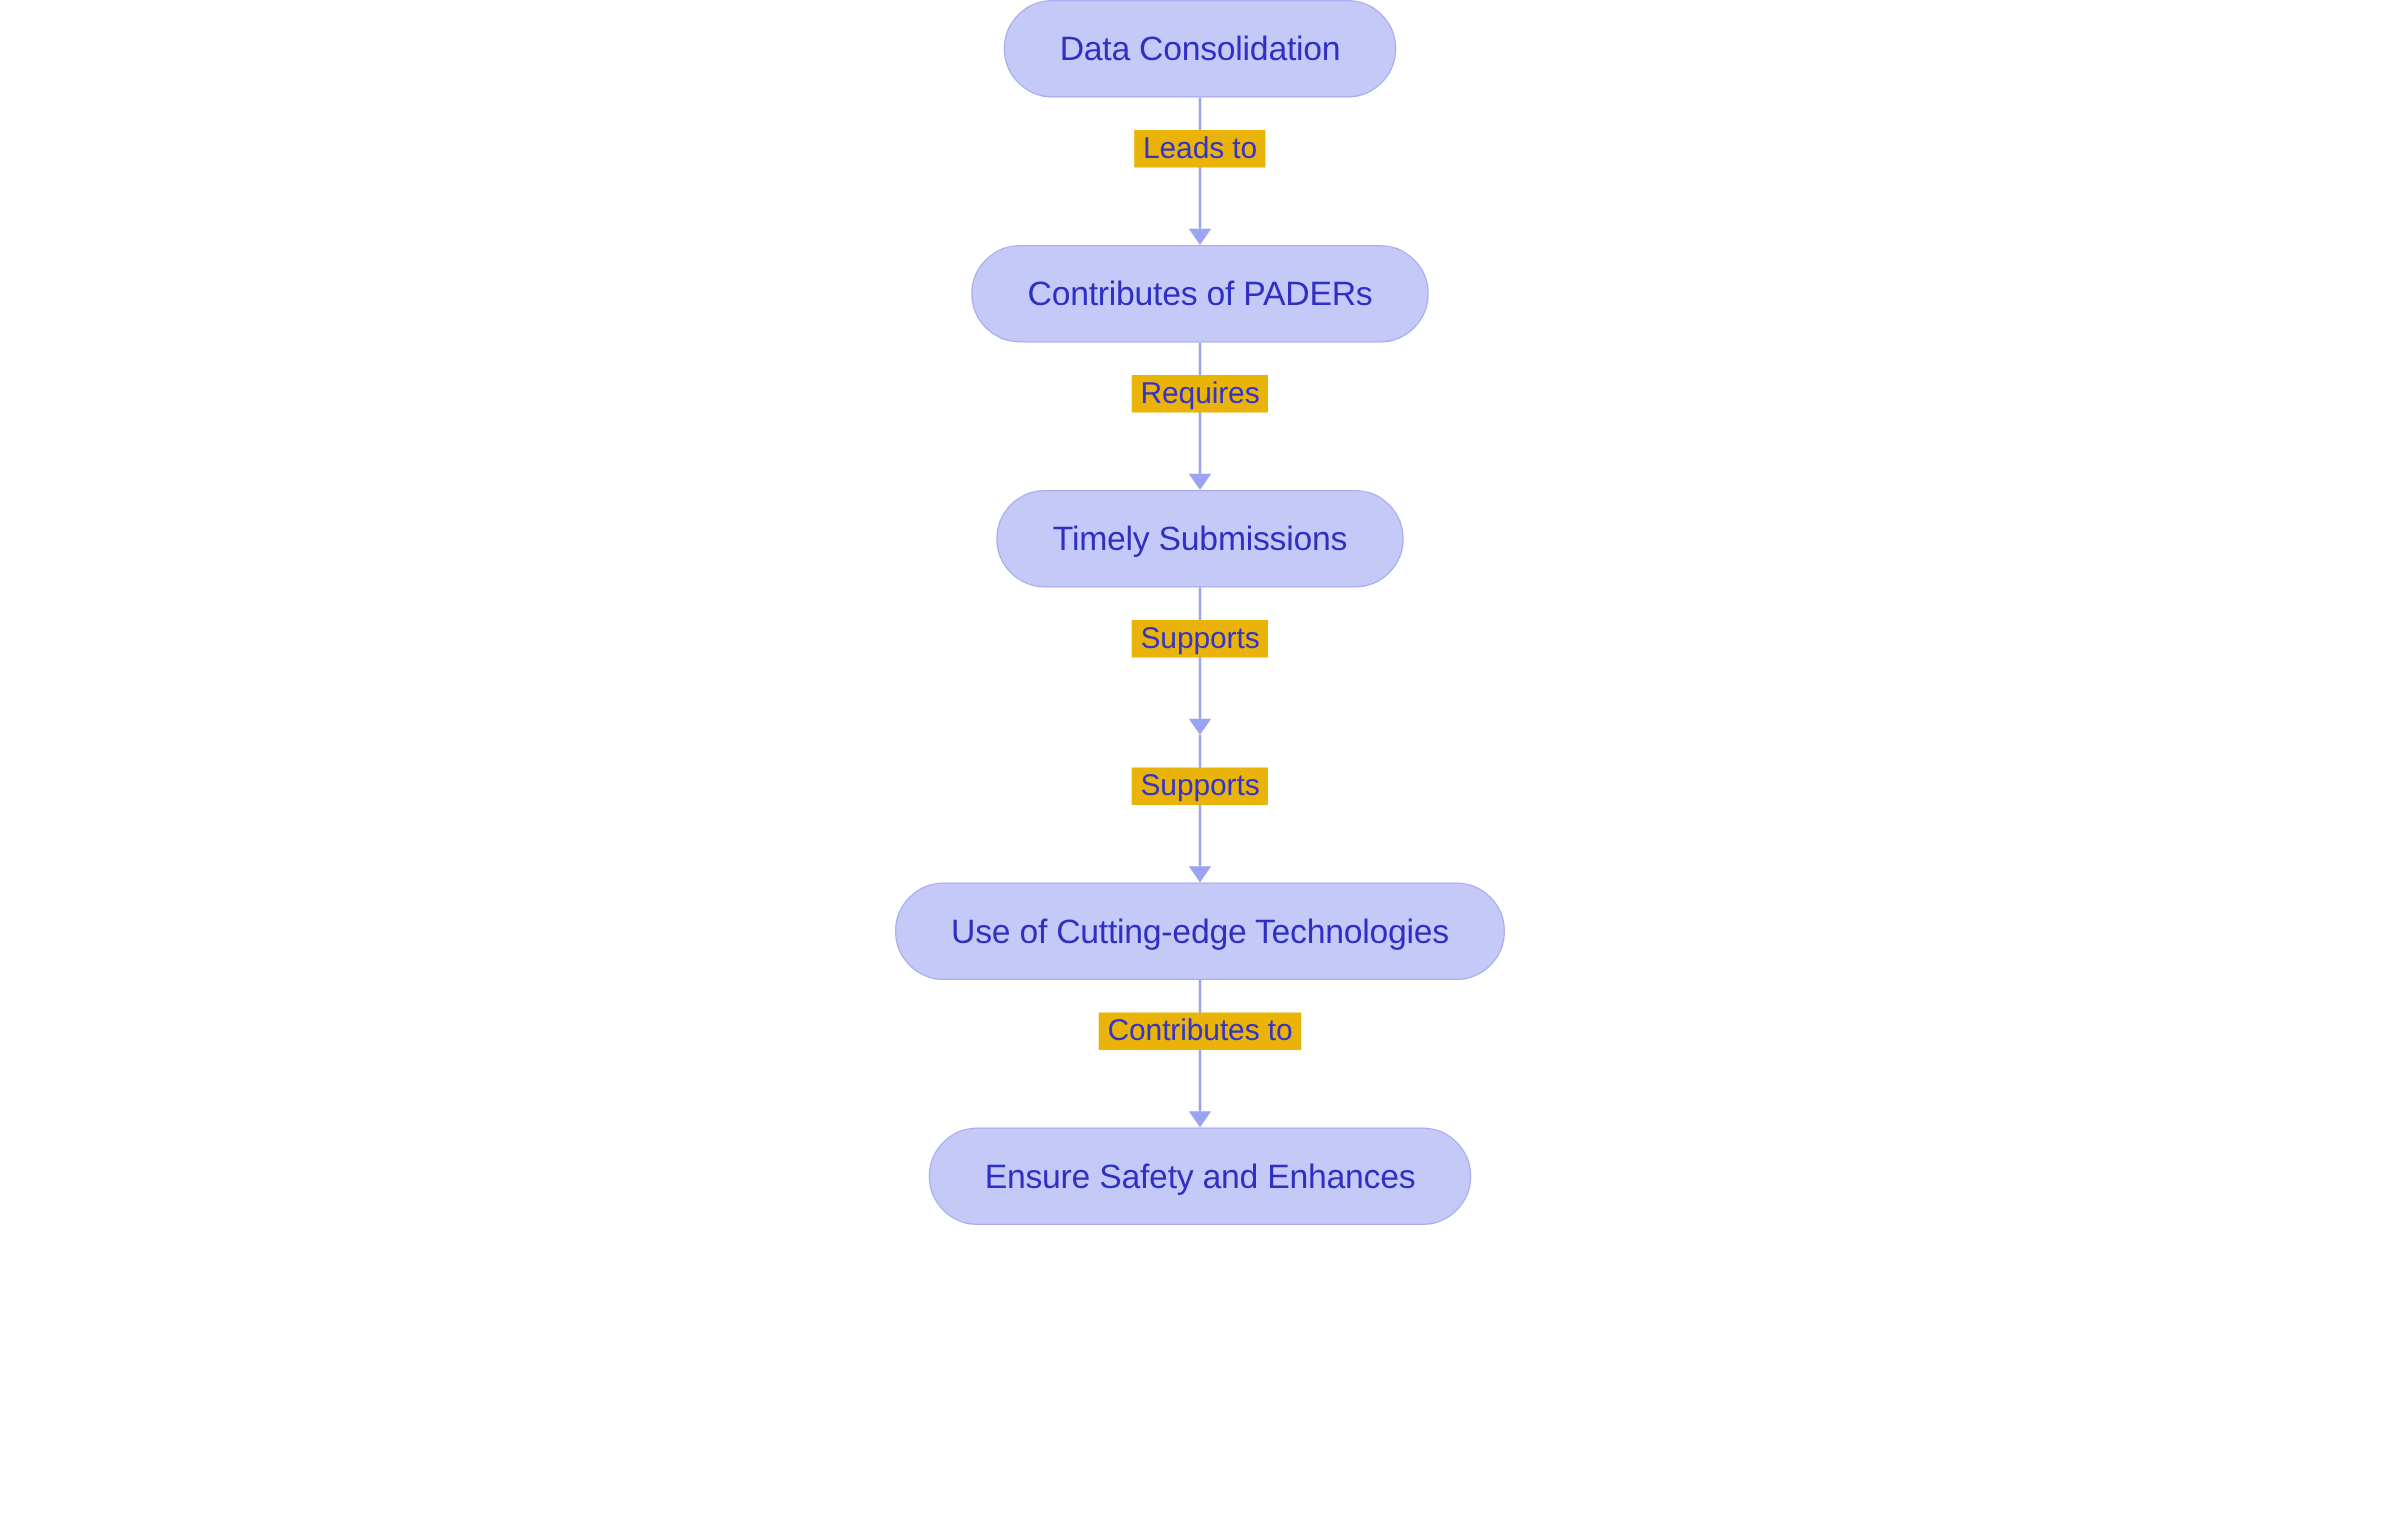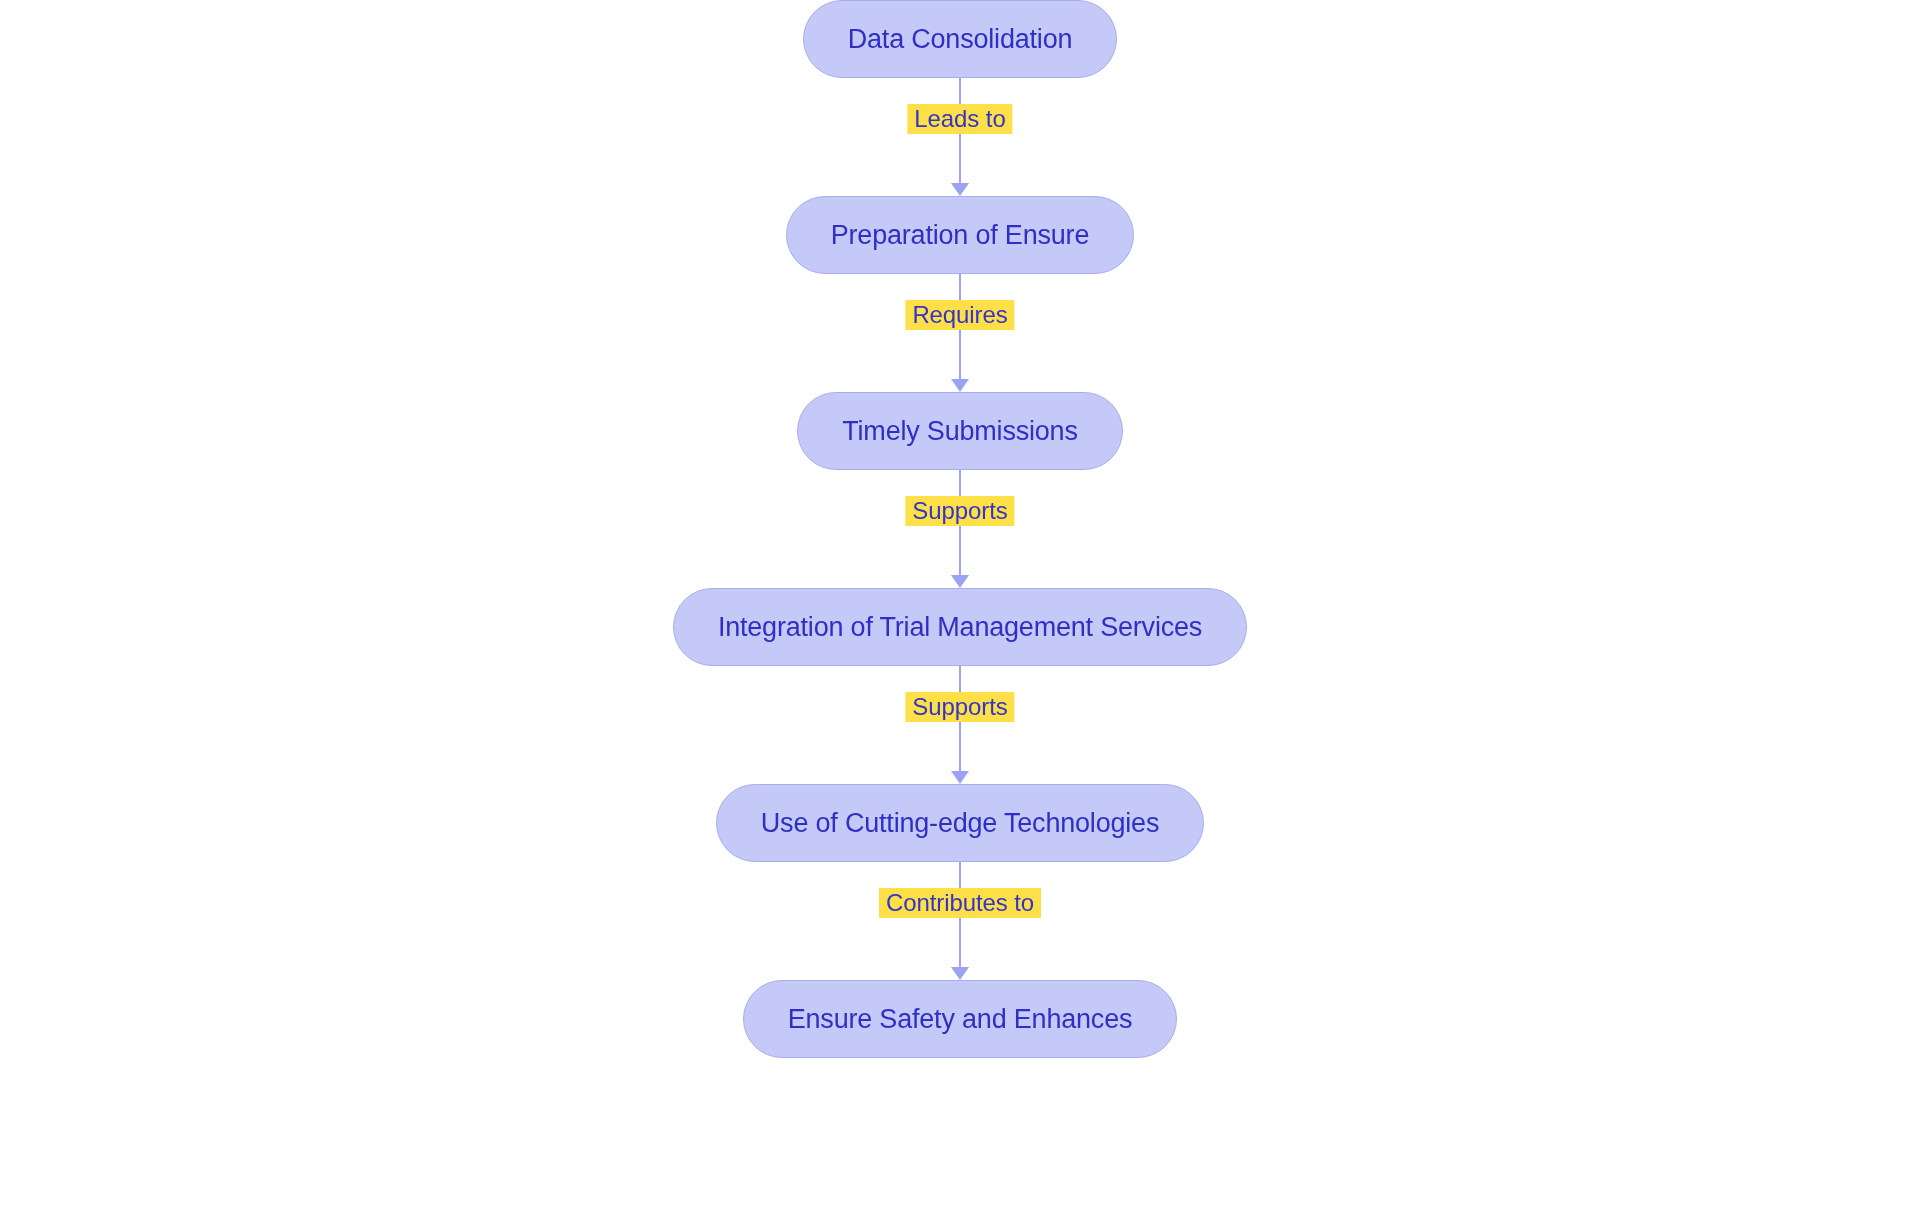--- a/index.html
+++ b/index.html
@@ -81,21 +81,21 @@
   }
   .edge .edge-label {
     position: absolute;
     top: 26px;
     left: 50%;
     transform: translateX(-50%);
     color: #3434c9;
     font-size: 24px;
     line-height: 1;
     white-space: nowrap;
-    background: #fde047;
+    background: #eab308;
     padding: 3px 7px;
     letter-spacing: -0.1px;
   }
 
   
   #logo {
     position: absolute;
     right: 36px;
     bottom: 26px;
     text-align: left;
@@ -136,39 +136,38 @@
 
     <div class="node">Data Consolidation</div>
 
     <div class="edge">
       <div class="line-top" style="height:30px"></div>
       <div class="edge-label">Leads to</div>
       <div class="line-bot"></div>
       <div class="arrowhead"></div>
     </div>
 
-    <div class="node">Preparation of Ensure</div>
+    <div class="node">Contributes of PADERs</div>
 
     <div class="edge">
       <div class="line-top" style="height:30px"></div>
       <div class="edge-label">Requires</div>
       <div class="line-bot"></div>
       <div class="arrowhead"></div>
     </div>
 
     <div class="node">Timely Submissions</div>
 
     <div class="edge">
       <div class="line-top" style="height:30px"></div>
       <div class="edge-label">Supports</div>
       <div class="line-bot"></div>
       <div class="arrowhead"></div>
     </div>
 
-    <div class="node">Integration of Trial Management Services</div>
 
     <div class="edge">
       <div class="line-top" style="height:30px"></div>
       <div class="edge-label">Supports</div>
       <div class="line-bot"></div>
       <div class="arrowhead"></div>
     </div>
 
     <div class="node">Use of Cutting-edge Technologies</div>
 

